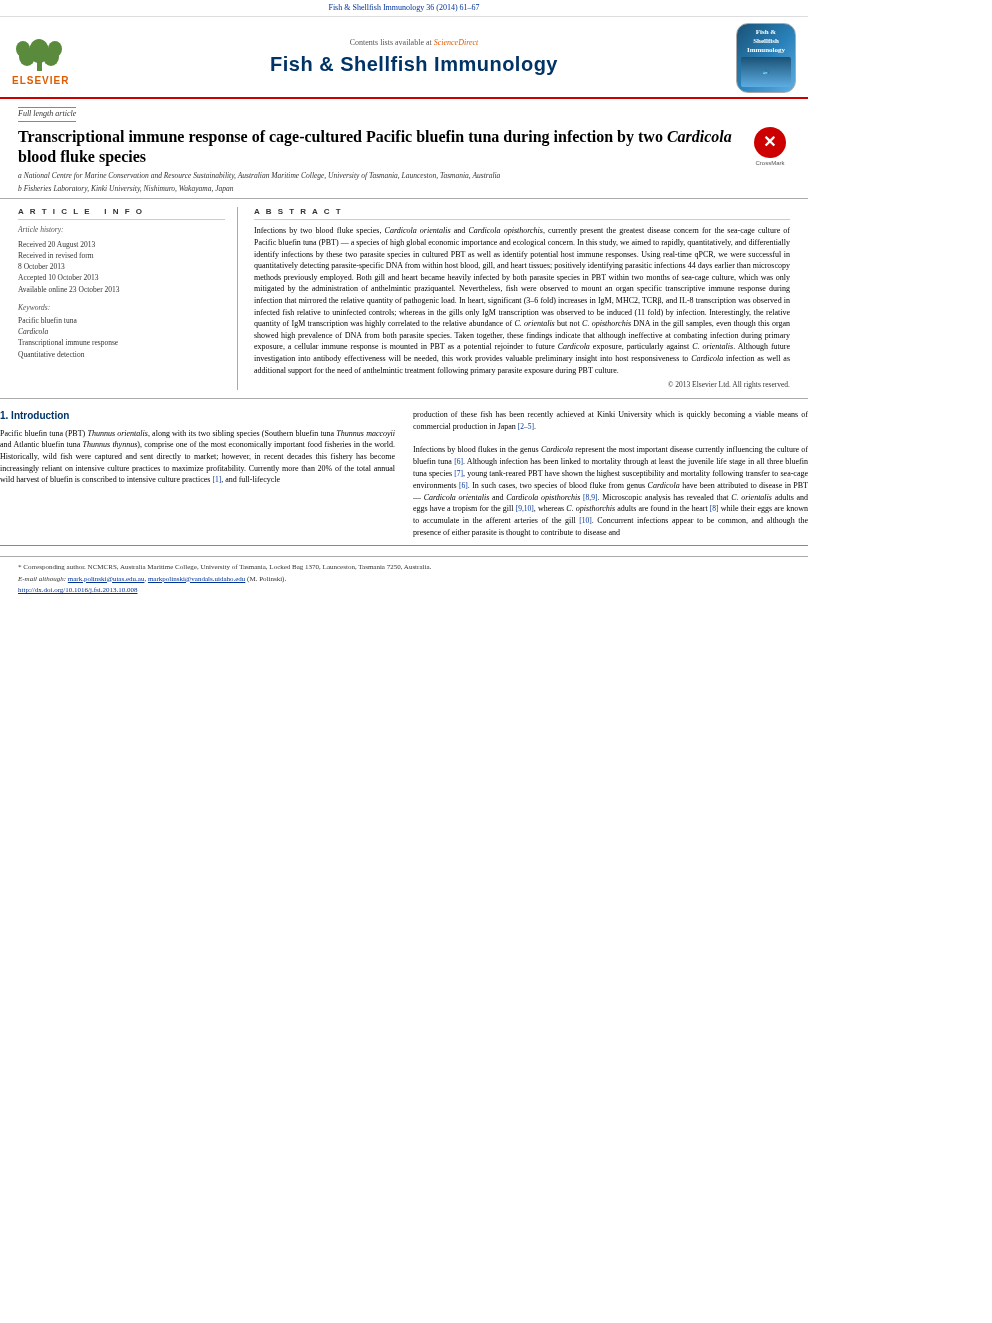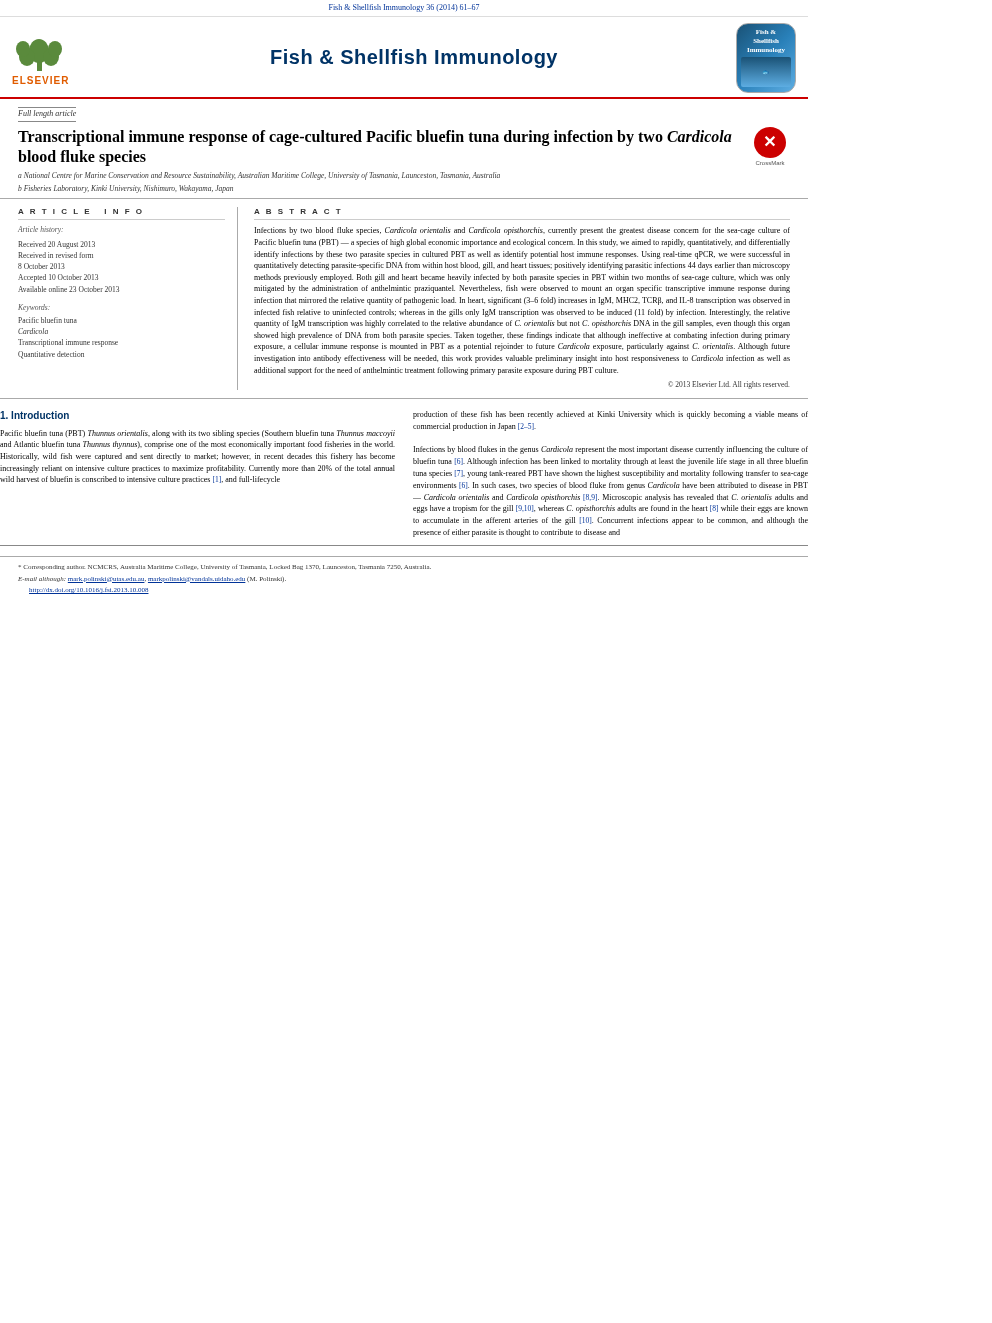--- a/index.html
+++ b/index.html
@@ -277,21 +277,20 @@
     .footnote-line {
       font-size: 7px;
       color: #333;
       line-height: 1.4;
       margin-bottom: 2px;
     }
     .footnote-line a { color: #003399; }
     .doi-line {
       font-size: 7px;
       color: #333;
-      margin-left: 11px;
     }
     .doi-line a { color: #003399; }
 
     
     .sep-line {
       border: none;
       border-top: 1px solid #888;
       margin: 6px 0;
     }
   </style>
@@ -312,20 +311,23 @@
         <ellipse cx="27" cy="22" rx="10" ry="12" fill="#5a8a3c"></ellipse>
         <ellipse cx="15" cy="28" rx="8" ry="9" fill="#5a8a3c"></ellipse>
         <ellipse cx="39" cy="28" rx="8" ry="9" fill="#5a8a3c"></ellipse>
         <ellipse cx="11" cy="20" rx="7" ry="8" fill="#5a8a3c"></ellipse>
         <ellipse cx="43" cy="20" rx="7" ry="8" fill="#5a8a3c"></ellipse>
       </svg>
       <span class="elsevier-text">ELSEVIER</span>
     </div>
 
     <div class="journal-header-center">
+      <div class="sciencedirect-line">
+        <span>Contents lists available at</span> <span style="color:#e05c00; font-style:italic;">ScienceDirect</span>
+      </div>
       <div class="journal-title-main">Fish &amp; Shellfish Immunology</div>
     </div>
 
     <div class="journal-thumbnail">
       <div class="thumbnail-inner">
         <div style="font-size:7px; font-weight:bold; color:#fff; line-height:1.3;">Fish &amp;<br>Shellfish<br>Immunology</div>
         <div style="width:50px; height:30px; background:linear-gradient(180deg,#1a5276,#5dade2); margin-top:2px; border-radius:2px; display:flex; align-items:center; justify-content:center;">
           <span style="font-size:6px; color:#fff;">🐟</span>
         </div>
       </div>

